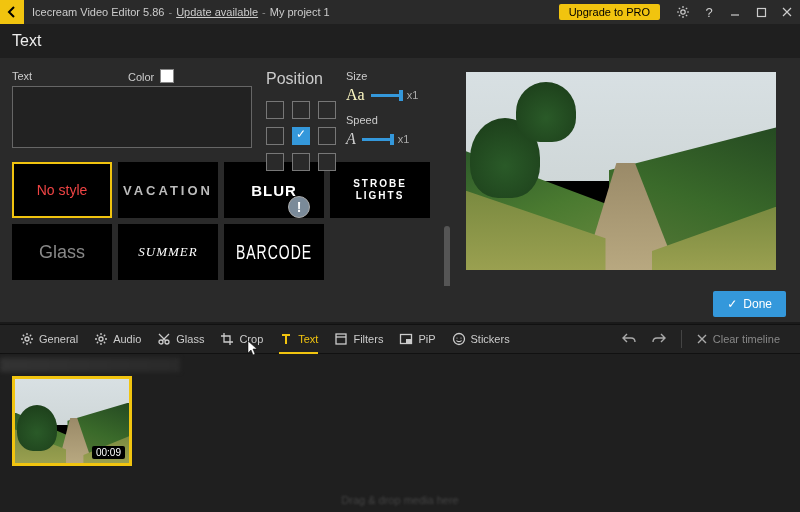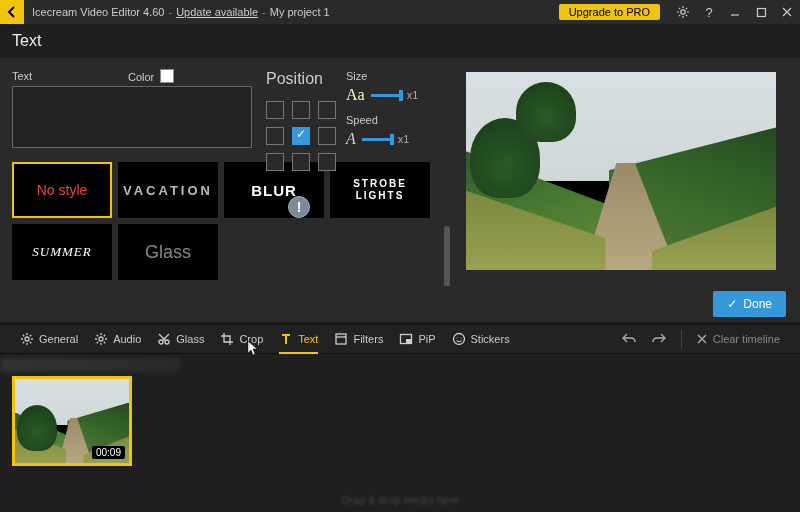--- a/index.html
+++ b/index.html
@@ -114,21 +114,21 @@
 </head>
 <body>
 
 <div class="titlebar">
   <div class="back-btn">
     <svg width="14" height="14" viewBox="0 0 14 14">
         <path d="M9 2 L4 7 L9 12" stroke="#000" stroke-width="2" fill="none"></path>
       </svg>
   </div>
   <div class="title-text">
-    <span>Icecream Video Editor 4.60</span>
+    <span>Icecream Video Editor 5.86</span>
     <span class="sep">-</span>
     <span class="update-link">Update available</span>
     <span class="sep">-</span>
     <span>My project 1</span>
   </div>
   <div class="title-spacer"></div>
   <div class="upgrade-btn">Upgrade to PRO</div>
   <div class="tb-icon">
     <svg width="14" height="14" viewBox="0 0 14 14">
         <circle cx="7" cy="7" r="2.2"></circle>
@@ -220,24 +220,27 @@
           <span class="st-vacation" style="white-space: pre-line;">VACATION</span>
         </div>
         <div class="style-tile ">
           <span class="st-blur" style="white-space: pre-line;">BLUR</span>
         </div>
         <div class="style-tile ">
           <span class="st-strobe" style="white-space: pre-line;">STROBE
 LIGHTS</span>
         </div>
         <div class="style-tile ">
+          <span class="st-glass" style="white-space: pre-line;">Glass</span>
+        </div>
+        <div class="style-tile ">
           <span class="st-summer" style="white-space: pre-line;">SUMMER</span>
         </div>
         <div class="style-tile ">
-          <span class="st-glass" style="white-space: pre-line;">Glass</span>
+          <span class="st-barcode" style="white-space: pre-line;">BARCODE</span>
         </div>
       </div>
     <div class="styles-scroll"></div>
   </div>
 
   <div class="right-pane">
     <div class="preview">
       <div class="sky"></div>
       <div class="ground-r"></div>
       <div class="ground-l"></div>

